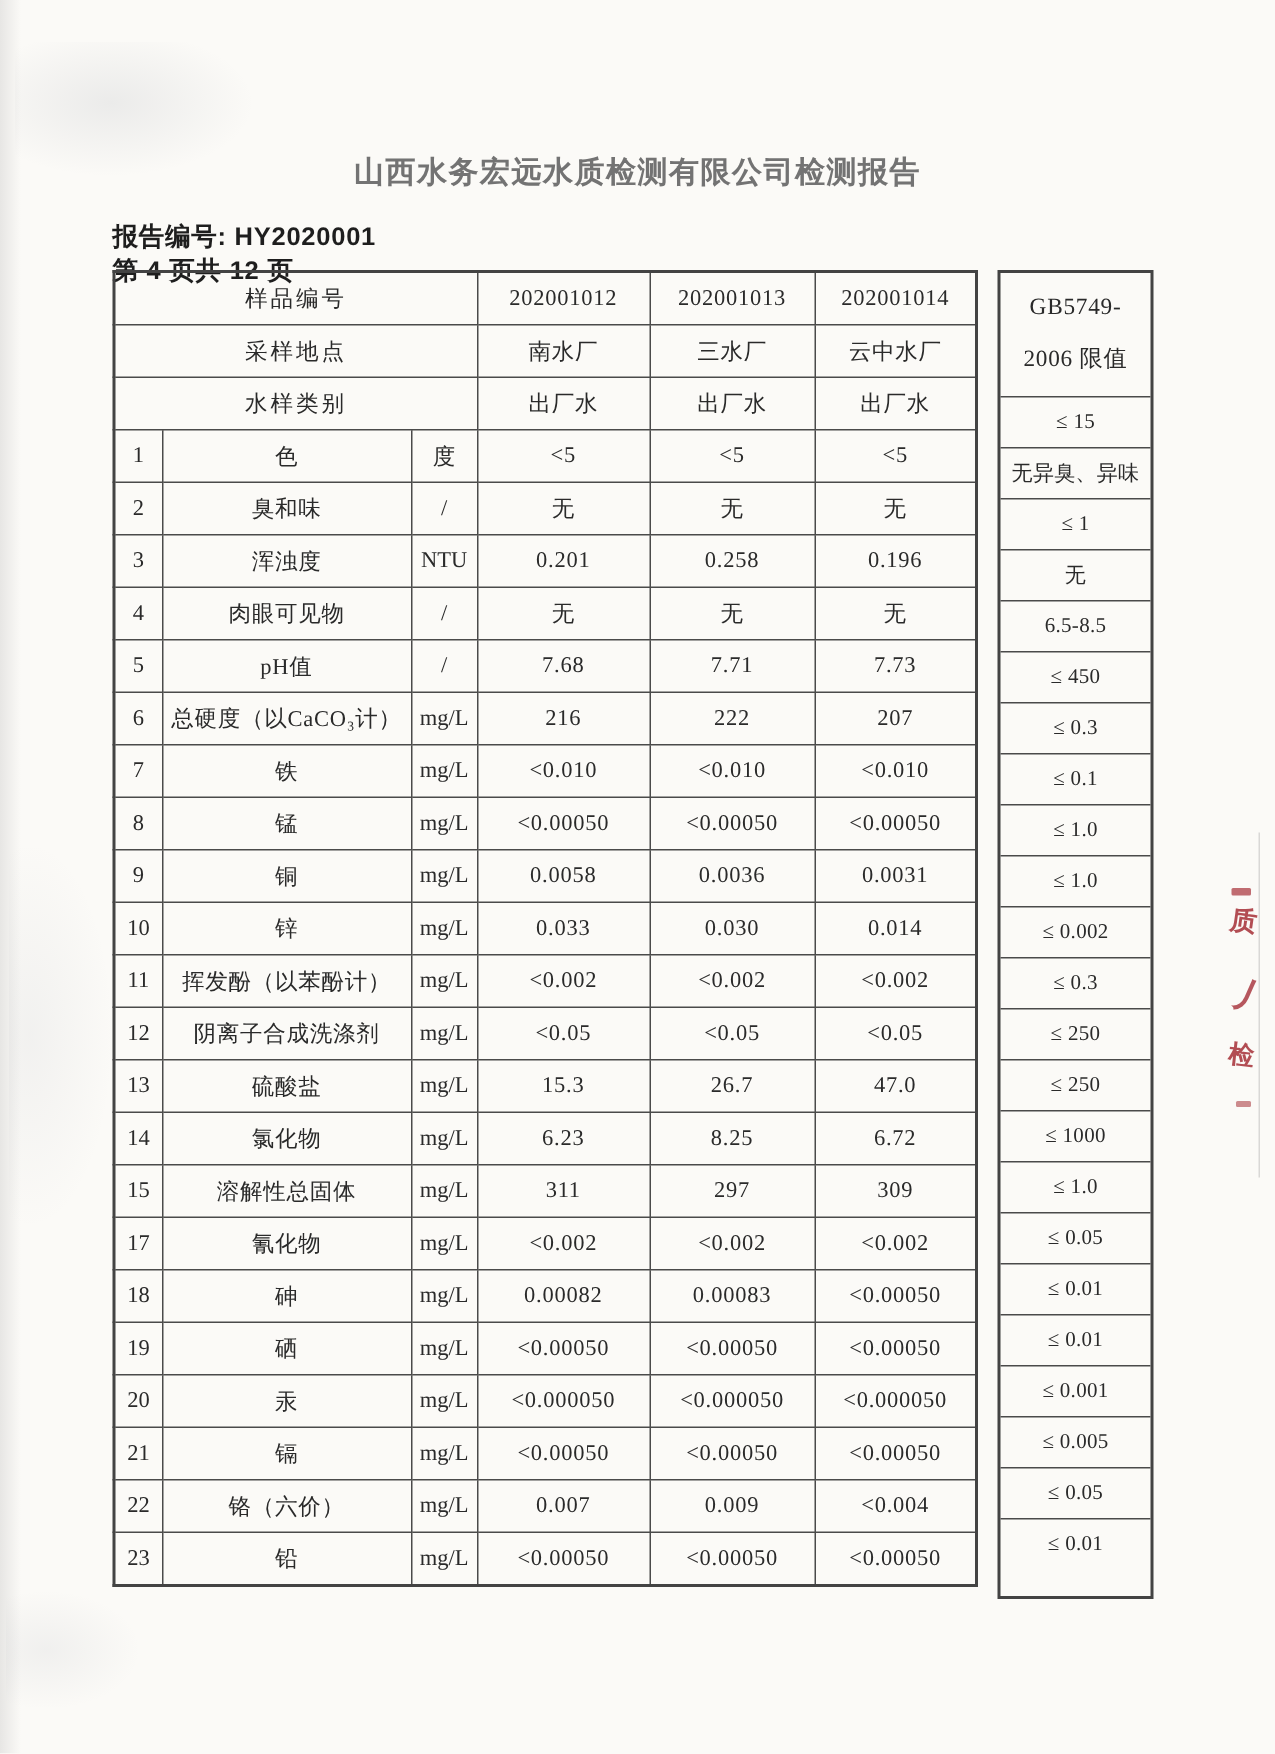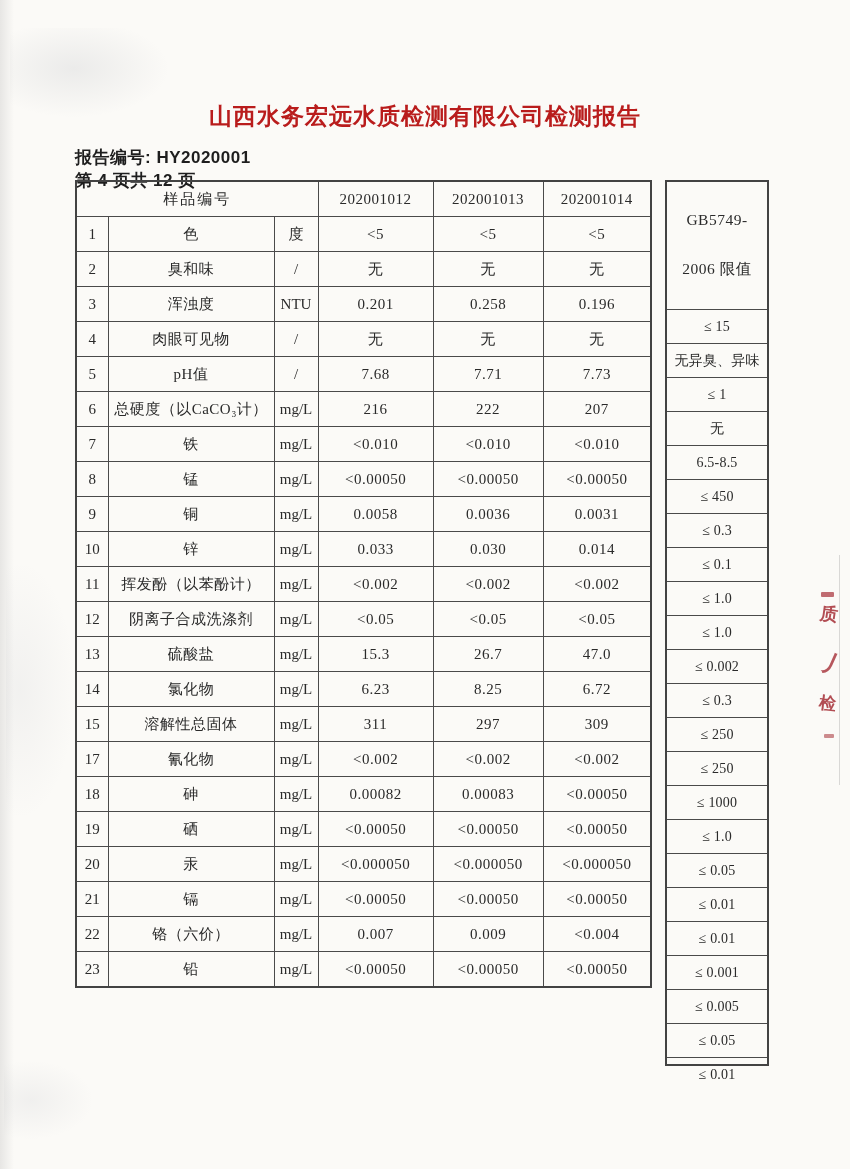--- a/index.html
+++ b/index.html
@@ -19,21 +19,21 @@
     background:radial-gradient(ellipse at 20% 50%,rgba(130,135,150,.08),rgba(130,135,150,0) 70%);}
   .smudge-bl{left:4px;top:1060px;width:90px;height:80px;
     background:radial-gradient(ellipse at 30% 50%,rgba(130,135,150,.09),rgba(130,135,150,0) 70%);}
   .crease{position:absolute;left:839px;top:555px;width:1px;height:230px;
     background:rgba(130,130,130,.28);}
 
   .title{
     position:absolute;left:0;top:101px;width:100%;
     text-align:center;margin:0;
     font-family:"Liberation Sans","DejaVu Sans",sans-serif;
-    font-weight:bold;font-size:23px;letter-spacing:1px;color:#b91c1c;
+    font-weight:bold;font-size:20px;letter-spacing:1px;color:#737373;
   }
   .meta{
     position:absolute;left:75px;top:146px;width:716px;
     display:flex;justify-content:space-between;align-items:baseline;
     font-family:"Liberation Sans","DejaVu Sans",sans-serif;
     font-weight:bold;font-size:17px;color:#1e1e1e;letter-spacing:.5px;flex-direction:column;
   }
 
   .table-wrap{position:absolute;left:75px;top:180px;width:700px;height:886px;}
 
@@ -52,21 +52,21 @@
   td.c-no{font-size:14.5px;}
   td.c-name{text-align:left;padding-left:8px;letter-spacing:.5px;}
   td.c-unit{font-size:14px;}
   td.c-val{font-size:14.5px;letter-spacing:.5px;}
 
   .gb-col{
     position:absolute;left:590px;top:0;width:104px;height:886px;
     border:2px solid #434343;box-sizing:border-box;background:transparent;
   }
   .gb-head{
-    height:128px;border-bottom:1.5px solid #4a4a4a;box-sizing:border-box;
+    height:83px;border-bottom:1.5px solid #4a4a4a;box-sizing:border-box;
     display:flex;flex-direction:column;justify-content:space-evenly;align-items:center;
     font-size:15.5px;color:#2a2a2a;letter-spacing:.5px;
   }
   .gb-cell{
     height:34px;border-bottom:1.5px solid #4a4a4a;box-sizing:border-box;
     display:flex;align-items:center;justify-content:center;
     font-size:14px;color:#2a2a2a;white-space:nowrap;letter-spacing:.2px;
   }
   .gb-cell:last-child{border-bottom:none;}
 
@@ -108,20 +108,32 @@
       <col style="width:115px">
         <col style="width:110px">
         <col style="width:108px">
     </colgroup>
     <tbody>
       <tr>
         <td colspan="3" class="c-hlabel">样品编号</td>
         <td class="c-hval">202001012</td>
         <td class="c-hval">202001013</td>
         <td class="c-hval">202001014</td>
+      </tr>
+      <tr>
+        <td colspan="3" class="c-hlabel">采样地点</td>
+        <td class="c-hval">南水厂</td>
+        <td class="c-hval">三水厂</td>
+        <td class="c-hval">云中水厂</td>
+      </tr>
+      <tr>
+        <td colspan="3" class="c-hlabel">水样类别</td>
+        <td class="c-hval">出厂水</td>
+        <td class="c-hval">出厂水</td>
+        <td class="c-hval">出厂水</td>
       </tr>
     </tbody>
     <tbody>
         <tr>
     <td class="c-no">1</td>
     <td class="c-name">色</td>
     <td class="c-unit">度</td>
     <td class="c-val">&lt;5</td>
     <td class="c-val">&lt;5</td>
     <td class="c-val">&lt;5</td>

